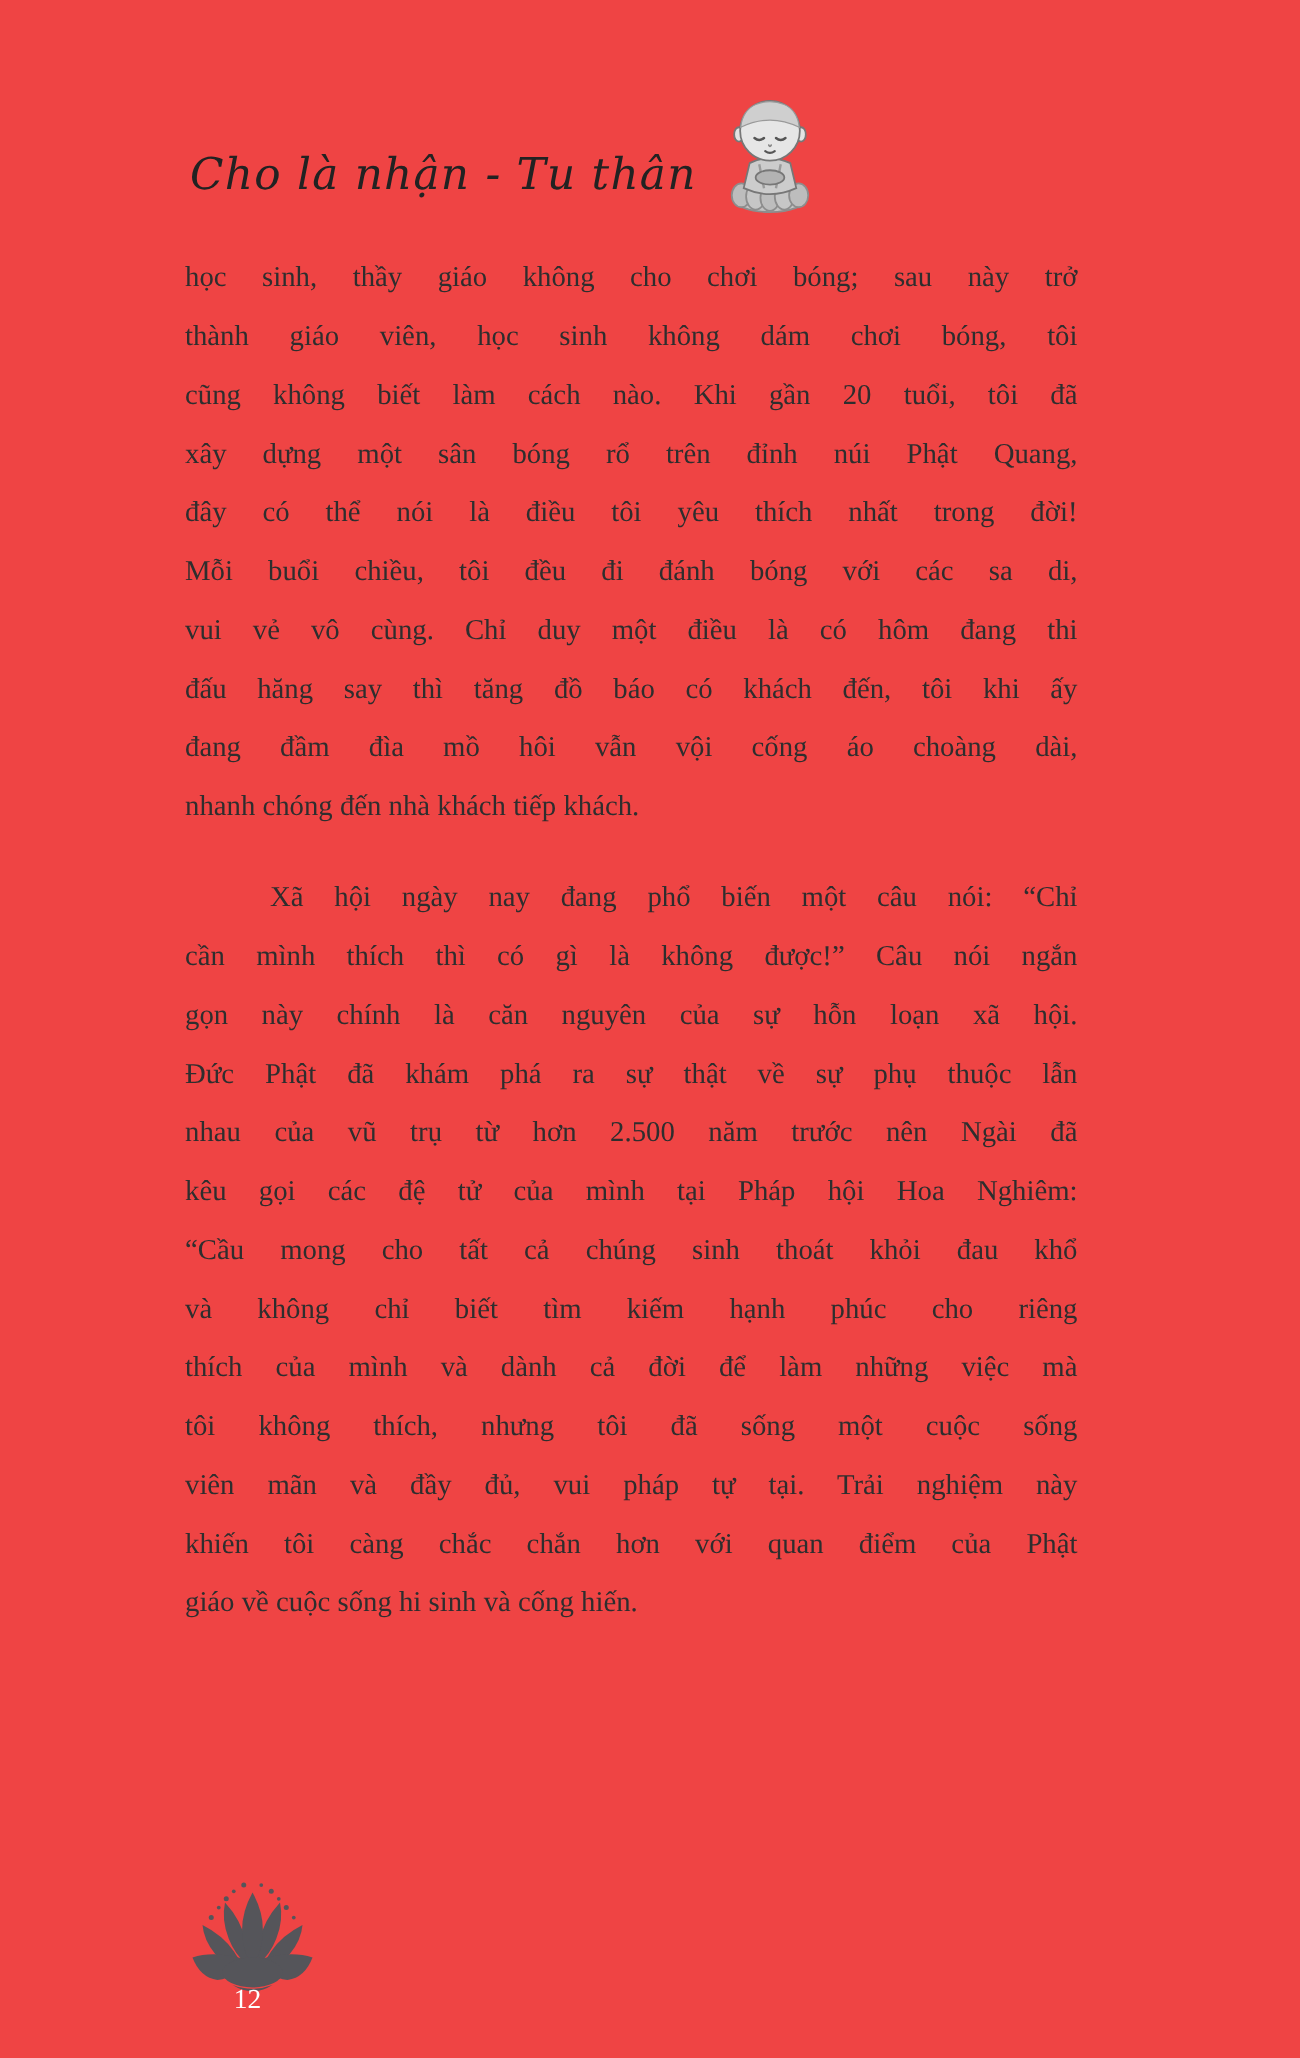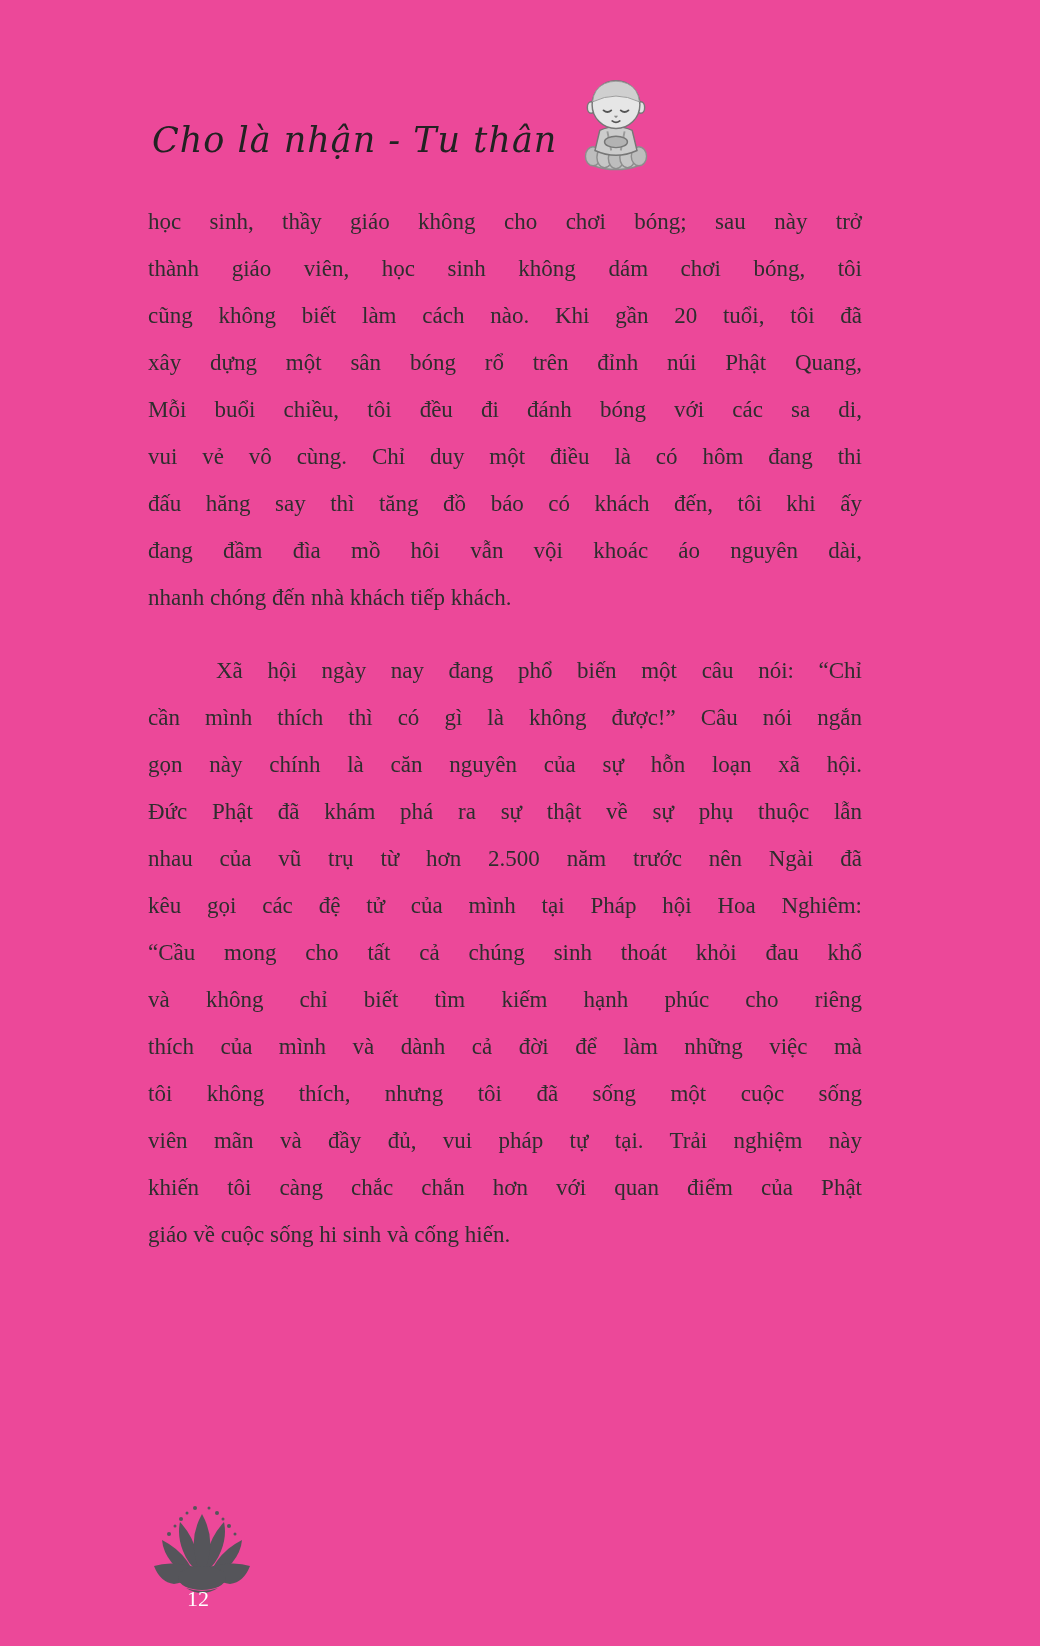--- a/index.html
+++ b/index.html
@@ -1,20 +1,20 @@
 <!DOCTYPE html>
 <html lang="vi"><head>
 <meta charset="utf-8">
 <style>
   html, body { margin: 0; padding: 0; background: #ffffff; }
   .page {
     position: relative;
     width: 1040px;
     height: 1646px;
-    background: #ec4899;
+    background: #ef4444;
     overflow: hidden;
     font-family: "Liberation Serif", "DejaVu Serif", serif;
   }
 
   
   .page-header {
     position: absolute;
     left: 152px;
     top: 76px;
     width: 740px;
@@ -123,24 +123,25 @@
       </svg>
     </span>
   </header>
 
   <main class="text-block">
     <div class="paragraph">
         <div class="line">học sinh, thầy giáo không cho chơi bóng; sau này trở</div>
         <div class="line">thành giáo viên, học sinh không dám chơi bóng, tôi</div>
         <div class="line">cũng không biết làm cách nào. Khi gần 20 tuổi, tôi đã</div>
         <div class="line">xây dựng một sân bóng rổ trên đỉnh núi Phật Quang,</div>
+        <div class="line">đây có thể nói là điều tôi yêu thích nhất trong đời!</div>
         <div class="line">Mỗi buổi chiều, tôi đều đi đánh bóng với các sa di,</div>
         <div class="line">vui vẻ vô cùng. Chỉ duy một điều là có hôm đang thi</div>
         <div class="line">đấu hăng say thì tăng đồ báo có khách đến, tôi khi ấy</div>
-        <div class="line">đang đầm đìa mồ hôi vẫn vội khoác áo nguyên dài,</div>
+        <div class="line">đang đầm đìa mồ hôi vẫn vội cống áo choàng dài,</div>
         <div class="line last">nhanh chóng đến nhà khách tiếp khách.</div>
       </div>
     <div class="paragraph">
         <div class="line indent">Xã hội ngày nay đang phổ biến một câu nói: “Chỉ</div>
         <div class="line">cần mình thích thì có gì là không được!” Câu nói ngắn</div>
         <div class="line">gọn này chính là căn nguyên của sự hỗn loạn xã hội.</div>
         <div class="line">Đức Phật đã khám phá ra sự thật về sự phụ thuộc lẫn</div>
         <div class="line">nhau của vũ trụ từ hơn 2.500 năm trước nên Ngài đã</div>
         <div class="line">kêu gọi các đệ tử của mình tại Pháp hội Hoa Nghiêm:</div>
         <div class="line">“Cầu mong cho tất cả chúng sinh thoát khỏi đau khổ</div>

